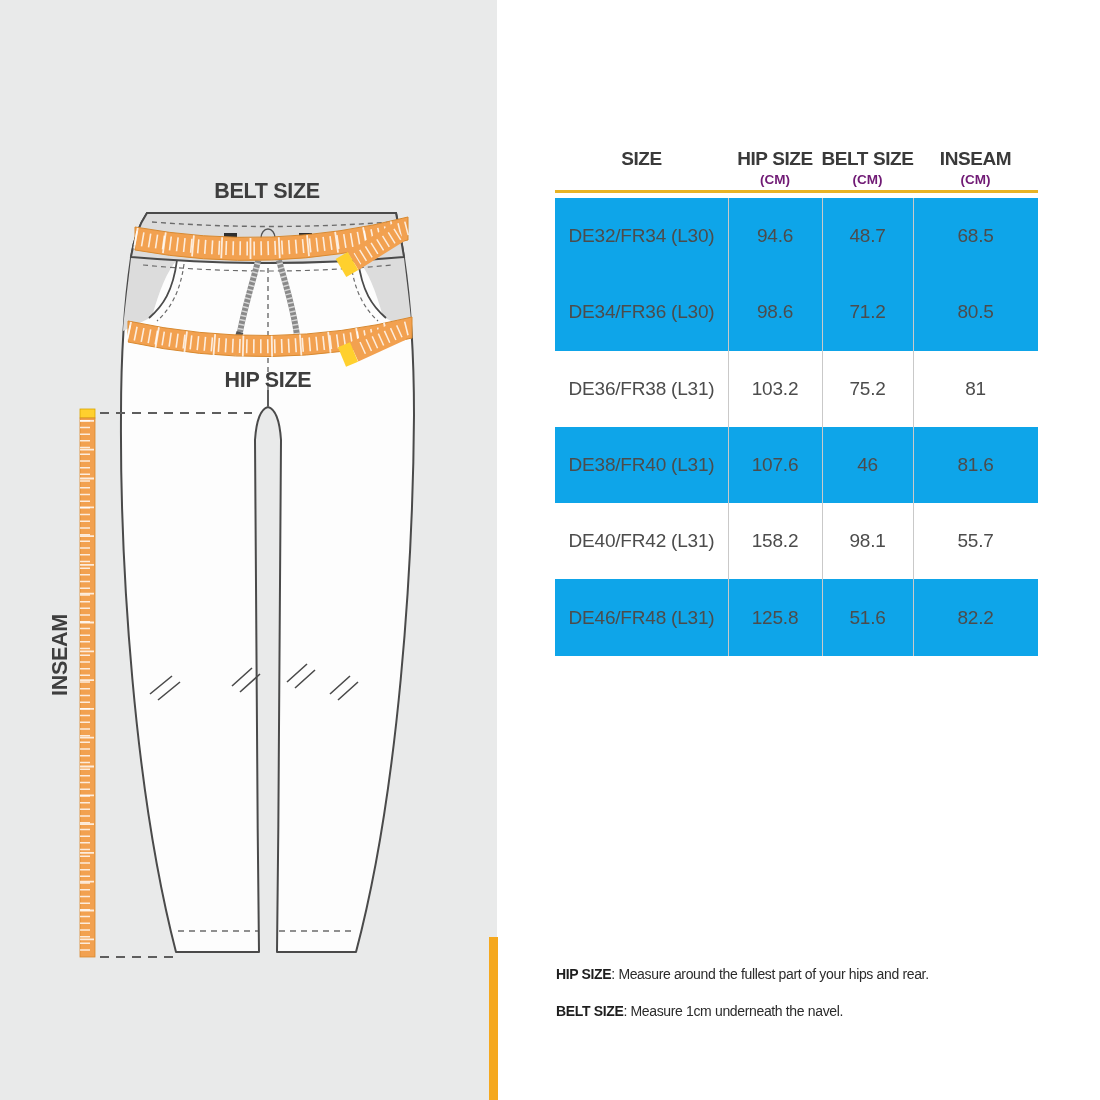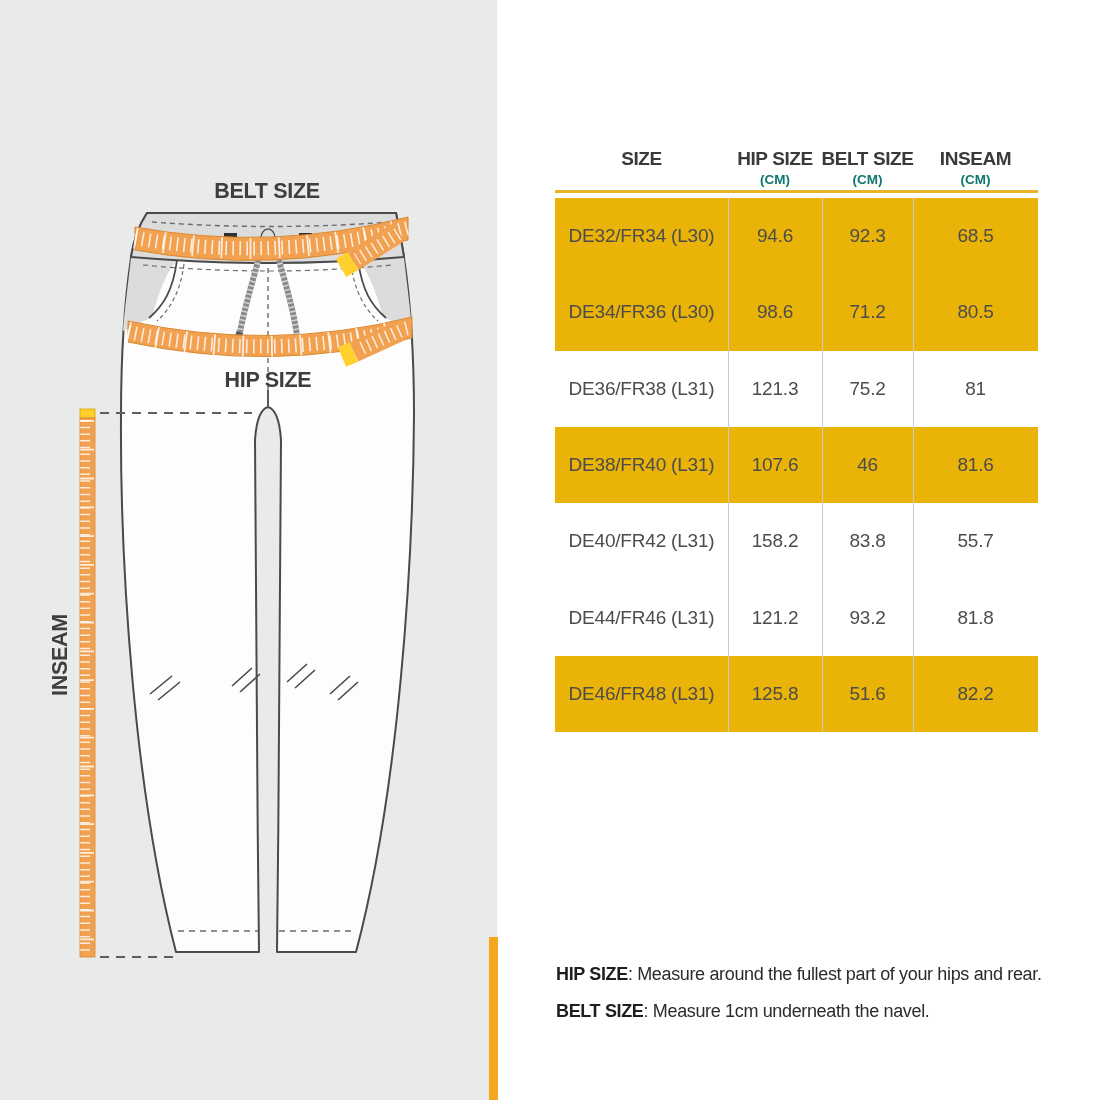--- a/index.html
+++ b/index.html
@@ -6,30 +6,30 @@
   .canvas{position:relative;width:1100px;height:1100px;background:#ffffff;overflow:hidden;
           font-family:"Liberation Sans","DejaVu Sans",sans-serif;}
   .left-panel{position:absolute;left:0;top:0;width:497px;height:1100px;background:#E9EAEA;}
   .accent-bar{position:absolute;left:489px;top:937px;width:9px;height:163px;background:#F5A81E;}
 
   .size-table{position:absolute;left:555px;top:130px;width:483px;}
   .thead{display:flex;align-items:flex-end;height:58px;}
   .hcell{display:flex;flex-direction:column;align-items:center;justify-content:flex-start;}
   .c0{width:173px}.c1{width:94px}.c2{width:91px}.c3{width:125px}
   .hlabel{font-size:19px;font-weight:bold;color:#3A3A3A;letter-spacing:-0.4px;white-space:nowrap;}
-  .hunit{font-size:13.5px;font-weight:600;color:#0f766e;min-height:17px;line-height:17px;margin-top:1px;}
+  .hunit{font-size:13.5px;font-weight:600;color:#701a75;min-height:17px;line-height:17px;margin-top:1px;}
   .rule{height:3px;background:#E8B324;margin-top:2px;}
   .rows{position:relative;margin-top:5px;}
   .trow{display:flex;height:76.3px;align-items:center;}
-  .trow.shade{background:#eab308;}
+  .trow.shade{background:#0ea5e9;}
   .tcell{font-size:19px;color:#4C4C4C;text-align:center;letter-spacing:-0.2px;}
   .vdiv{position:absolute;top:0;bottom:0;width:1px;background:#C9C9C9;z-index:2;}
   .d1{left:173px}.d2{left:267px}.d3{left:358px}
 
-  .notes{position:absolute;left:556px;top:956px;font-size:18px;color:#2B2B2B;letter-spacing:-0.35px;}
+  .notes{position:absolute;left:556px;top:956px;font-size:14px;color:#2B2B2B;letter-spacing:-0.35px;}
   .note{line-height:37px;white-space:nowrap;}
   .nlabel{font-weight:bold;color:#1E1E1E;}
 </style>
 </head>
 <body>
 
 <div class="canvas">
 
   <div class="left-panel">
     <svg width="497" height="1100" viewBox="0 0 497 1100" font-family="Liberation Sans, DejaVu Sans, sans-serif">
@@ -139,52 +139,46 @@
       </div>
     </div>
     <div class="rule"></div>
     <div class="rows">
       <div class="vdiv d1"></div>
       <div class="vdiv d2"></div>
       <div class="vdiv d3"></div>
     <div class="trow shade">
           <div class="tcell c0">DE32/FR34 (L30)</div>
           <div class="tcell c1">94.6</div>
-          <div class="tcell c2">92.3</div>
+          <div class="tcell c2">48.7</div>
           <div class="tcell c3">68.5</div>
         </div>
         <div class="trow shade">
           <div class="tcell c0">DE34/FR36 (L30)</div>
           <div class="tcell c1">98.6</div>
           <div class="tcell c2">71.2</div>
           <div class="tcell c3">80.5</div>
         </div>
         <div class="trow">
           <div class="tcell c0">DE36/FR38 (L31)</div>
-          <div class="tcell c1">121.3</div>
+          <div class="tcell c1">103.2</div>
           <div class="tcell c2">75.2</div>
           <div class="tcell c3">81</div>
         </div>
         <div class="trow shade">
           <div class="tcell c0">DE38/FR40 (L31)</div>
           <div class="tcell c1">107.6</div>
           <div class="tcell c2">46</div>
           <div class="tcell c3">81.6</div>
         </div>
         <div class="trow">
           <div class="tcell c0">DE40/FR42 (L31)</div>
           <div class="tcell c1">158.2</div>
-          <div class="tcell c2">83.8</div>
+          <div class="tcell c2">98.1</div>
           <div class="tcell c3">55.7</div>
-        </div>
-        <div class="trow">
-          <div class="tcell c0">DE44/FR46 (L31)</div>
-          <div class="tcell c1">121.2</div>
-          <div class="tcell c2">93.2</div>
-          <div class="tcell c3">81.8</div>
         </div>
         <div class="trow shade">
           <div class="tcell c0">DE46/FR48 (L31)</div>
           <div class="tcell c1">125.8</div>
           <div class="tcell c2">51.6</div>
           <div class="tcell c3">82.2</div>
         </div>
       </div>
   </div>
 

